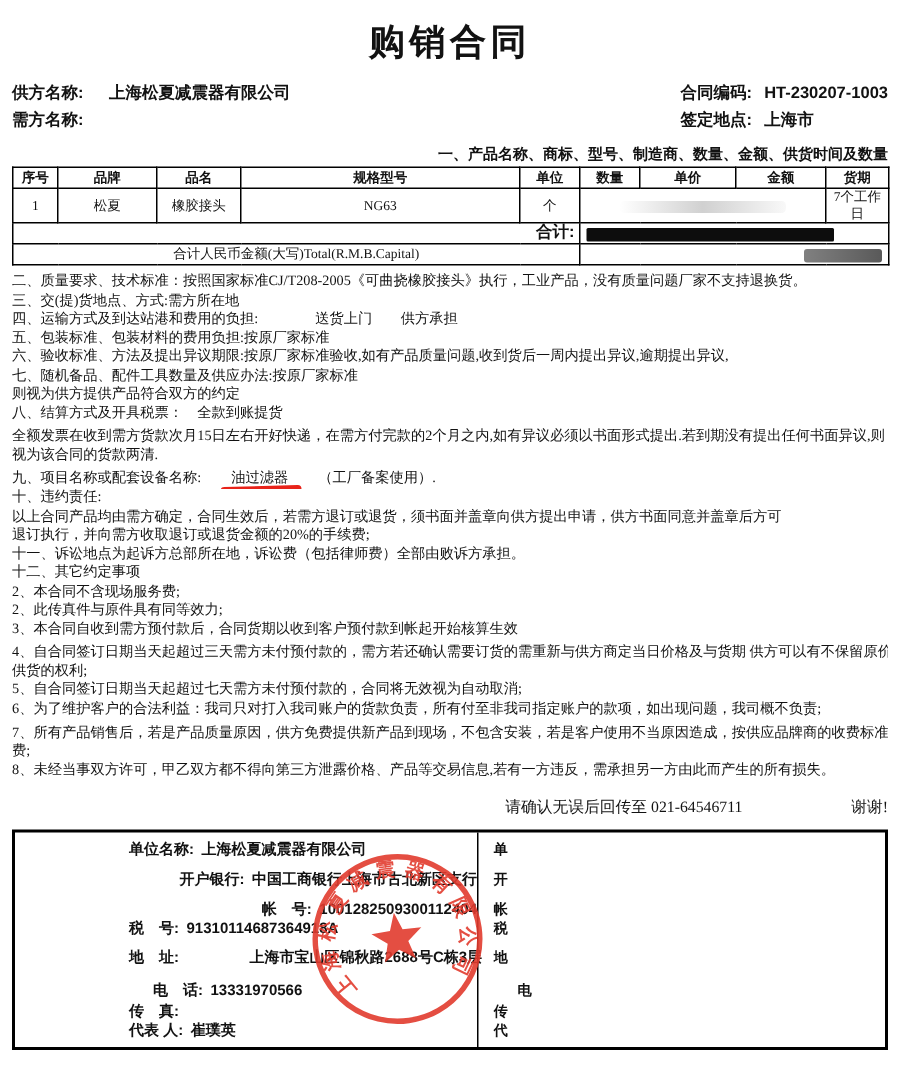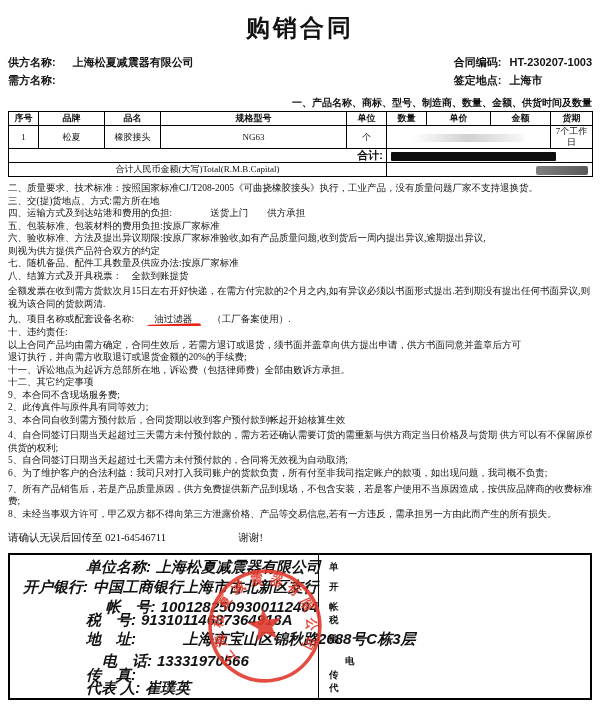--- a/index.html
+++ b/index.html
@@ -33,32 +33,32 @@
   .erase-smudge{height:8px;background:linear-gradient(90deg,rgba(190,190,190,.0),rgba(170,170,170,.55),rgba(190,190,190,.1));
                 width:70%;margin:2px auto 0;border-radius:3px;}
 
   .clauses{font-size:9.5px;line-height:12.55px;margin-top:5px;letter-spacing:0px;}
   .cl{white-space:nowrap;overflow:hidden;}
   .gap-sm{margin-top:3px;}
   .red-mark{position:relative;display:inline-block;padding:0 1px;}
   .red-mark::after{content:"";position:absolute;left:-6px;right:-8px;bottom:-3px;height:5px;
                    background:#e8231a;border-radius:3px;transform:rotate(-1.5deg);}
 
-  .confirm{ text-align:left;font-size:10.5px;margin-top:11px;}
+  .confirm{ text-align:right;font-size:10.5px;margin-top:11px;}
   .confirm .thanks{display:inline-block;margin-left:70px;}
 
   .parties{border:2px solid #000;margin-top:8px;position:relative;
            font-family:"Liberation Sans","DejaVu Sans",sans-serif;font-weight:bold;}
   .p-heads{display:grid;grid-template-columns:309px 1fr;border-bottom:1.5px solid #000;}
   .p-head{text-align:center;font-size:10px;padding:1px 0 2px;}
   .p-head.left{border-right:1.5px solid #000;}
   .p-cols{display:grid;grid-template-columns:309px 1fr;min-height:118px;}
   .p-col.left{border-right:1.5px solid #000;padding:2px 0 4px 76px;}
   .p-col.right{padding:2px 0 4px 10px;}
-  .prow{display:flex;font-size:15px;line-height:12px;font-style:italic;}
+  .prow{display:flex;font-size:10px;line-height:12px;}
   .plabel{white-space:pre;}
   .pval{margin-left:5px;white-space:nowrap;}
   .mt1{margin-top:1px;} .mt2{margin-top:2px;} .mt4{margin-top:4px;}
   .mt7{margin-top:7px;gap:42px;} .mt8{margin-top:8px;justify-content:flex-end;} .mt10{margin-top:10px;padding-left:16px;}
   .pclip{width:13px;overflow:hidden;white-space:nowrap;font-size:9.5px;line-height:12px;}
 
   .stamp{position:absolute;left:196px;top:12px;width:118px;height:118px;
          opacity:.9;transform:rotate(-8deg);pointer-events:none;}
 </style>
 </head>
@@ -142,36 +142,36 @@
     </tr>
   </tbody>
     </table>
 
   <div class="clauses">
     <div class="cl">二、质量要求、技术标准：按照国家标准CJ/T208-2005《可曲挠橡胶接头》执行，工业产品，没有质量问题厂家不支持退换货。</div>
     <div class="cl">三、交(提)货地点、方式:需方所在地</div>
     <div class="cl">四、运输方式及到达站港和费用的负担:　　　　送货上门　　供方承担</div>
     <div class="cl">五、包装标准、包装材料的费用负担:按原厂家标准</div>
     <div class="cl">六、验收标准、方法及提出异议期限:按原厂家标准验收,如有产品质量问题,收到货后一周内提出异议,逾期提出异议,</div>
+    <div class="cl">七、随机备品、配件工具数量及供应办法:按原厂家标准</div>
     <div class="cl">则视为供方提供产品符合双方的约定</div>
-    <div class="cl">七、随机备品、配件工具数量及供应办法:按原厂家标准</div>
     <div class="cl">八、结算方式及开具税票：　全款到账提货</div>
     <div class="cl gap-sm">全额发票在收到需方货款次月15日左右开好快递，在需方付完款的2个月之内,如有异议必须以书面形式提出.若到期没有提出任何书面异议,则</div>
     <div class="cl">视为该合同的货款两清.</div>
 
     <div class="cl gap-sm">
       <span>九、项目名称或配套设备名称:　　</span><span class="red-mark">油过滤器</span><span>　　（工厂备案使用）.</span>
     </div>
 
     <div class="cl">十、违约责任:</div>
     <div class="cl">以上合同产品均由需方确定，合同生效后，若需方退订或退货，须书面并盖章向供方提出申请，供方书面同意并盖章后方可</div>
     <div class="cl">退订执行，并向需方收取退订或退货金额的20%的手续费;</div>
     <div class="cl">十一、诉讼地点为起诉方总部所在地，诉讼费（包括律师费）全部由败诉方承担。</div>
     <div class="cl">十二、其它约定事项</div>
-    <div class="cl">9、本合同不含现场服务费;</div>
+    <div class="cl">2、本合同不含现场服务费;</div>
     <div class="cl">2、此传真件与原件具有同等效力;</div>
     <div class="cl">3、本合同自收到需方预付款后，合同货期以收到客户预付款到帐起开始核算生效</div>
     <div class="cl gap-sm">4、自合同签订日期当天起超过三天需方未付预付款的，需方若还确认需要订货的需重新与供方商定当日价格及与货期 供方可以有不保留原价</div>
     <div class="cl">供货的权利;</div>
     <div class="cl">5、自合同签订日期当天起超过七天需方未付预付款的，合同将无效视为自动取消;</div>
     <div class="cl">6、为了维护客户的合法利益：我司只对打入我司账户的货款负责，所有付至非我司指定账户的款项，如出现问题，我司概不负责;</div>
     <div class="cl gap-sm">7、所有产品销售后，若是产品质量原因，供方免费提供新产品到现场，不包含安装，若是客户使用不当原因造成，按供应品牌商的收费标准收</div>
     <div class="cl">费;</div>
     <div class="cl">8、未经当事双方许可，甲乙双方都不得向第三方泄露价格、产品等交易信息,若有一方违反，需承担另一方由此而产生的所有损失。</div>
   </div>

